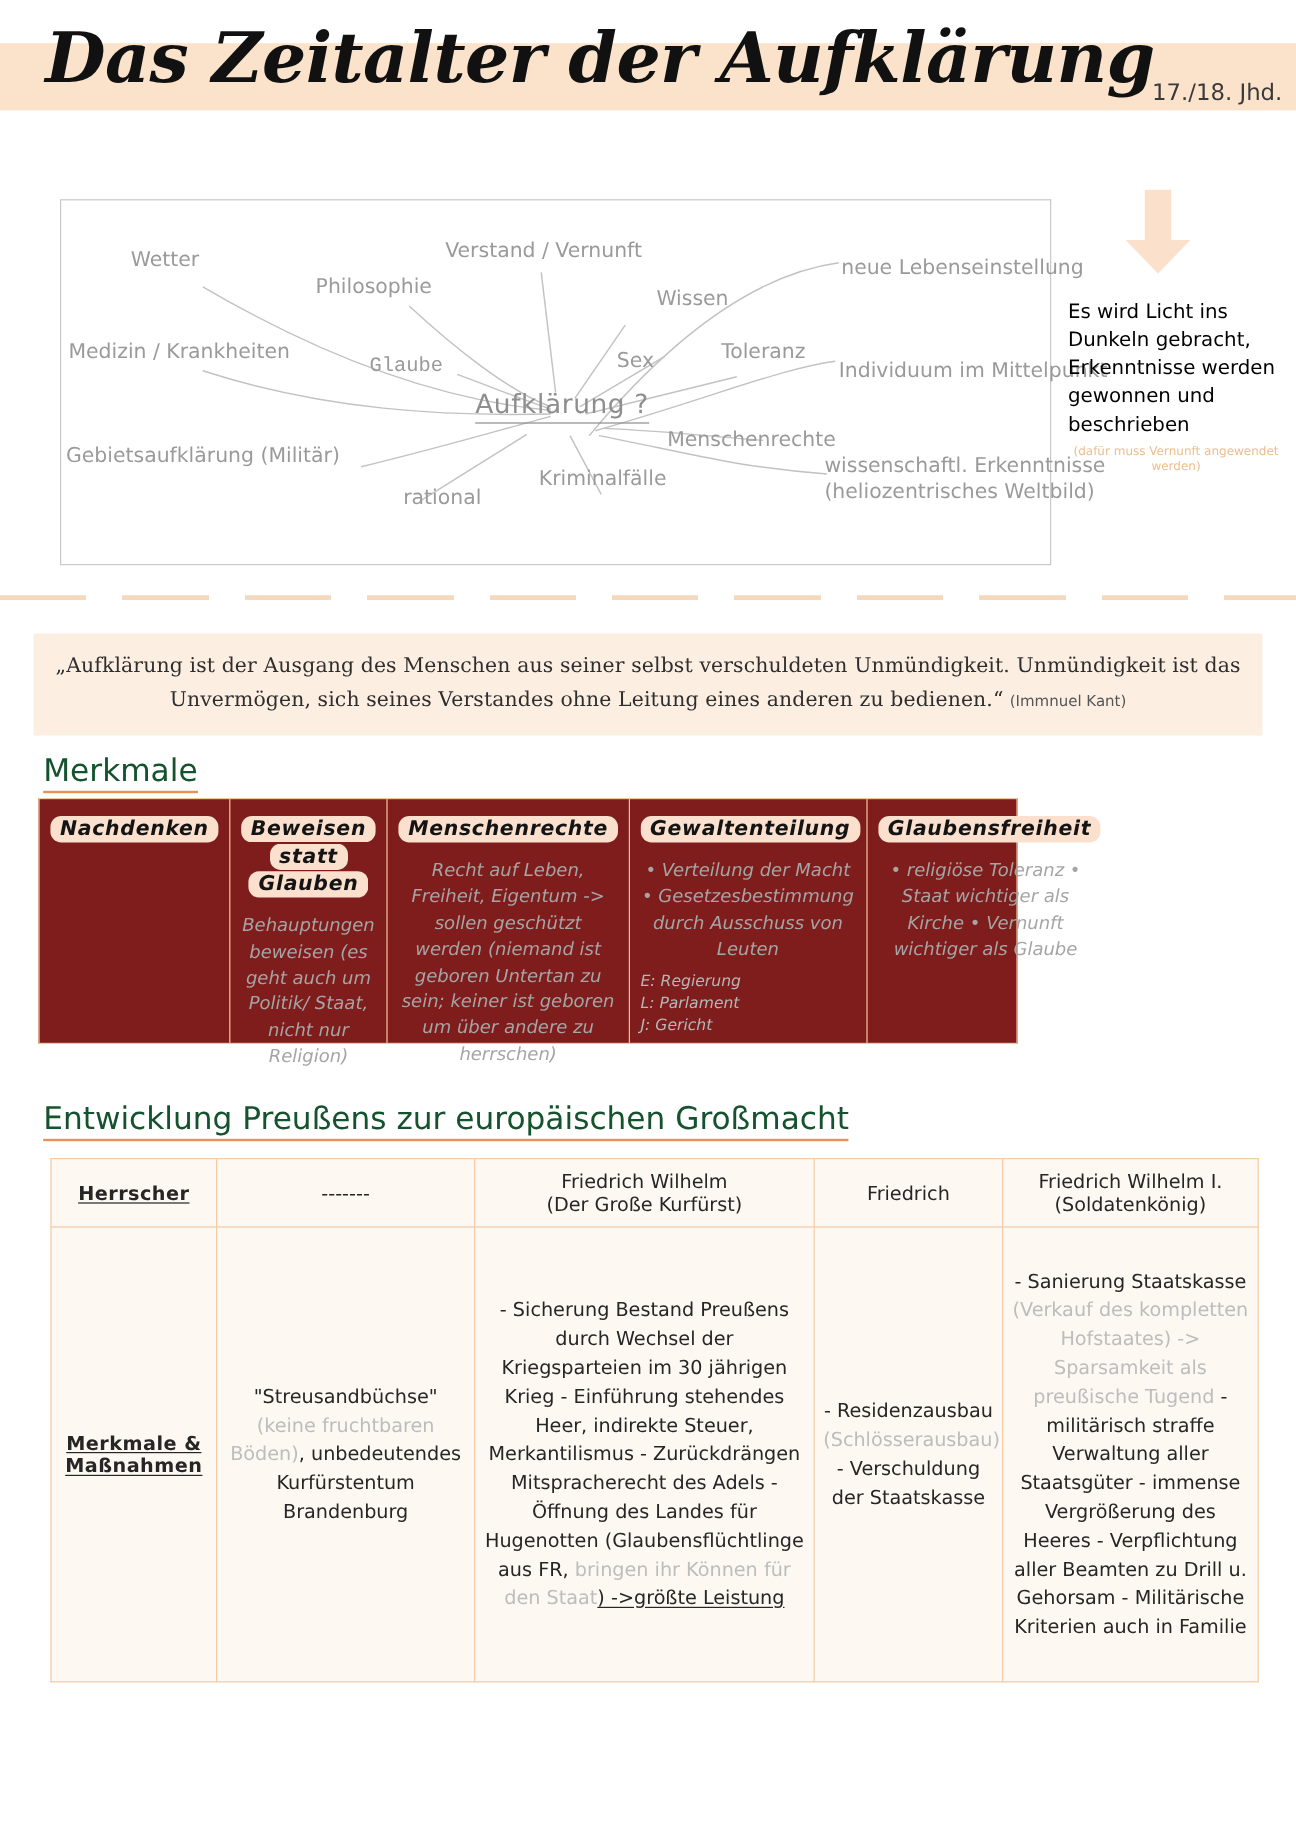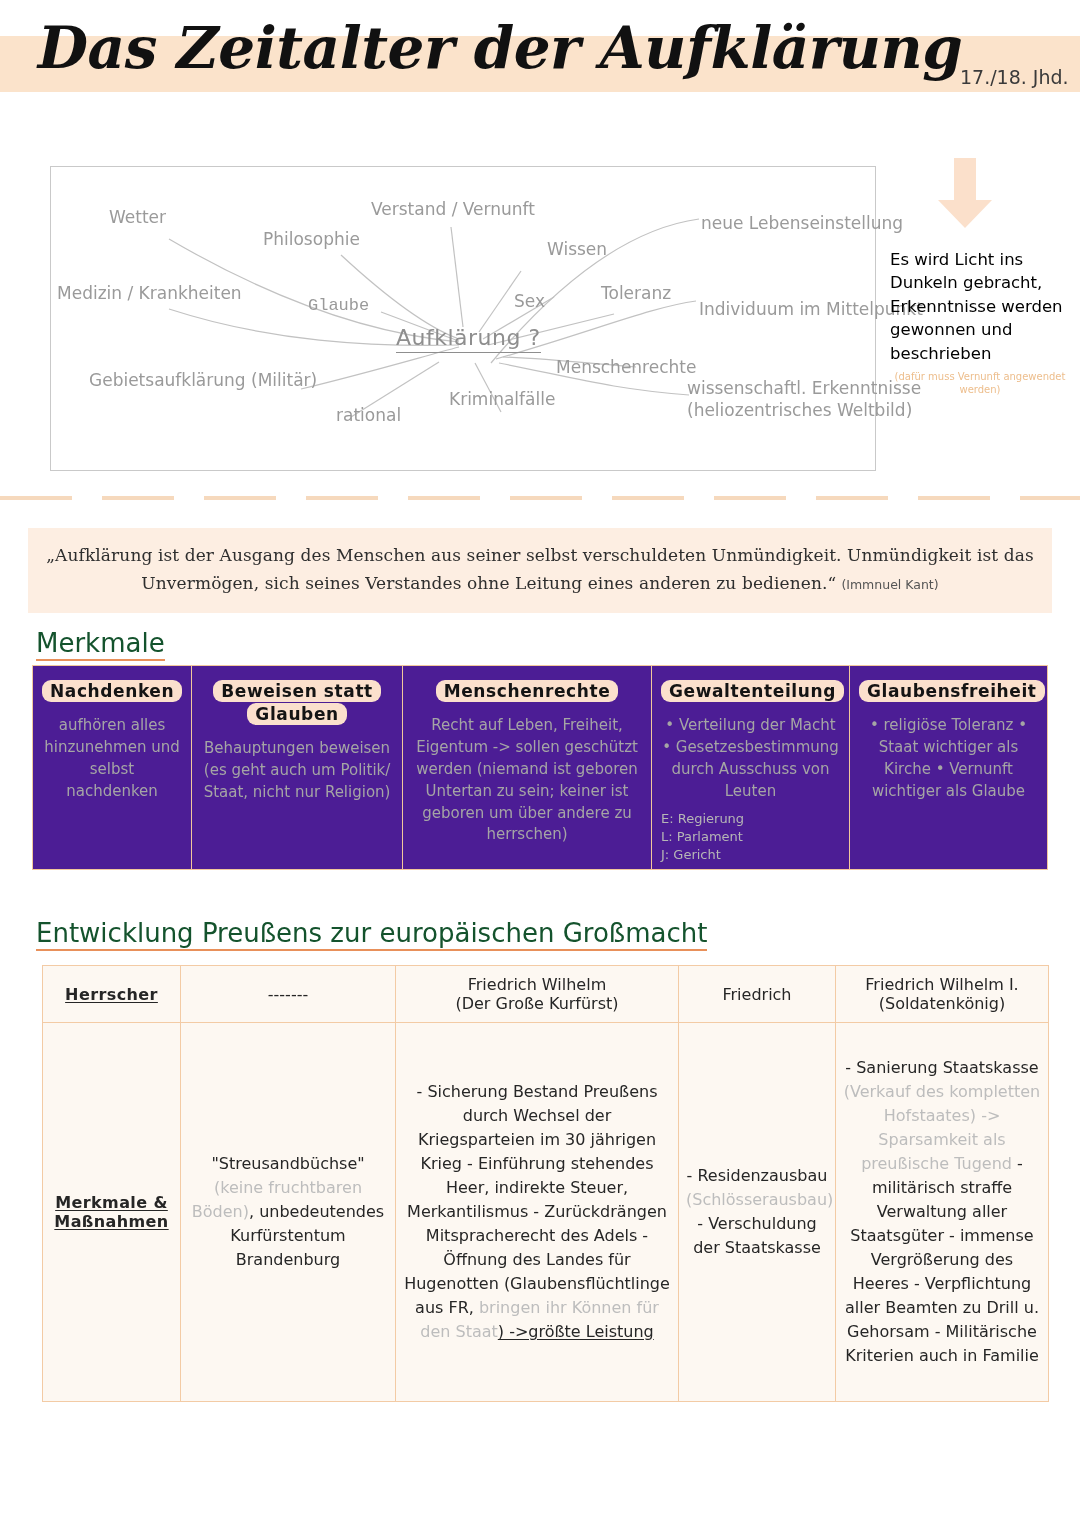--- a/index.html
+++ b/index.html
@@ -158,26 +158,27 @@
     white-space: nowrap;
   }
   #heading-merkmale { left: 36px; top: 628px; }
   #heading-preussen { left: 36px; top: 918px; }
 
   
   #merkmale-table {
     position: absolute;
     left: 32px;
     top: 665px;
-    width: 1016px;
+    width: 816px;
     height: 205px;
     display: flex;
     border: 1.5px solid #f2c79c;
     box-sizing: border-box;
-    background: #4c1d95;
+    background: #7f1d1d;
+    font-style: italic;
   }
   .mk-col {
     border-right: 1.5px solid #f2c79c;
     box-sizing: border-box;
     padding: 14px 9px 10px 9px;
     text-align: center;
     display: flex;
     flex-direction: column;
   }
   .mk-col:last-child { border-right: none; }
@@ -275,21 +276,21 @@
   <div class="mm-label" style="left:58px;  top:40px;">Wetter</div>
   <div class="mm-label" style="left:212px; top:62px;">Philosophie</div>
   <div class="mm-label" style="left:320px; top:32px;">Verstand / Vernunft</div>
   <div class="mm-label" style="left:496px; top:72px;">Wissen</div>
   <div class="mm-label" style="left:650px; top:46px;">neue Lebenseinstellung</div>
   <div class="mm-label" style="left:6px;   top:116px;">Medizin / Krankheiten</div>
   <div class="mm-label" style="left:257px; top:128px;font-family:Liberation Mono, monospace;">Glaube</div>
   <div class="mm-label" style="left:463px; top:124px;">Sex</div>
   <div class="mm-label" style="left:550px; top:116px;">Toleranz</div>
   <div class="mm-label" style="left:648px; top:132px;">Individuum im Mittelpunkt</div>
-  <div class="mm-label" style="left:38px;  top:203px;">Gebietsaufklärung (Militär)</div>
+  <div class="mm-label" style="left:4px;  top:203px;">Gebietsaufklärung (Militär)</div>
   <div class="mm-label" style="left:505px; top:190px;">Menschenrechte</div>
   <div class="mm-label" style="left:285px; top:238px;">rational</div>
   <div class="mm-label" style="left:398px; top:222px;">Kriminalfälle</div>
   <div class="mm-label" style="left:636px; top:211px;">wissenschaftl. Erkenntnisse</div>
   <div class="mm-label" style="left:636px; top:233px;">(heliozentrisches Weltbild)</div>
 
   <div id="mm-center" style="left:345px; top:158px;">Aufklärung ?</div>
 </div>
 
 <svg id="arrow-down" viewBox="0 0 62 72">
@@ -303,21 +304,20 @@
 <div id="quote-box">
   <span id="quote-text">„Aufklärung ist der Ausgang des Menschen aus seiner selbst verschuldeten Unmündigkeit. Unmündigkeit ist das Unvermögen, sich seines Verstandes ohne Leitung eines anderen zu bedienen.“</span>
   <span id="quote-author">(Immnuel Kant)</span>
 </div>
 
 <div class="section-heading" id="heading-merkmale">Merkmale</div>
 
 <div id="merkmale-table">
   <div class="mk-col" style="width:159px;">
     <div class="mk-head"><span>Nachdenken</span></div>
-    <div class="mk-body">aufhören alles hinzunehmen und selbst nachdenken</div>
   </div>
   <div class="mk-col" style="width:212px;">
     <div class="mk-head"><span>Beweisen statt Glauben</span></div>
     <div class="mk-body">Behauptungen beweisen (es geht auch um Politik/ Staat, nicht nur Religion)</div>
   </div>
   <div class="mk-col" style="width:250px;">
     <div class="mk-head"><span>Menschenrechte</span></div>
     <div class="mk-body">Recht auf Leben, Freiheit, Eigentum -&gt; sollen geschützt werden (niemand ist geboren Untertan zu sein; keiner ist geboren um über andere zu herrschen)</div>
   </div>
   <div class="mk-col" style="width:198px;">

